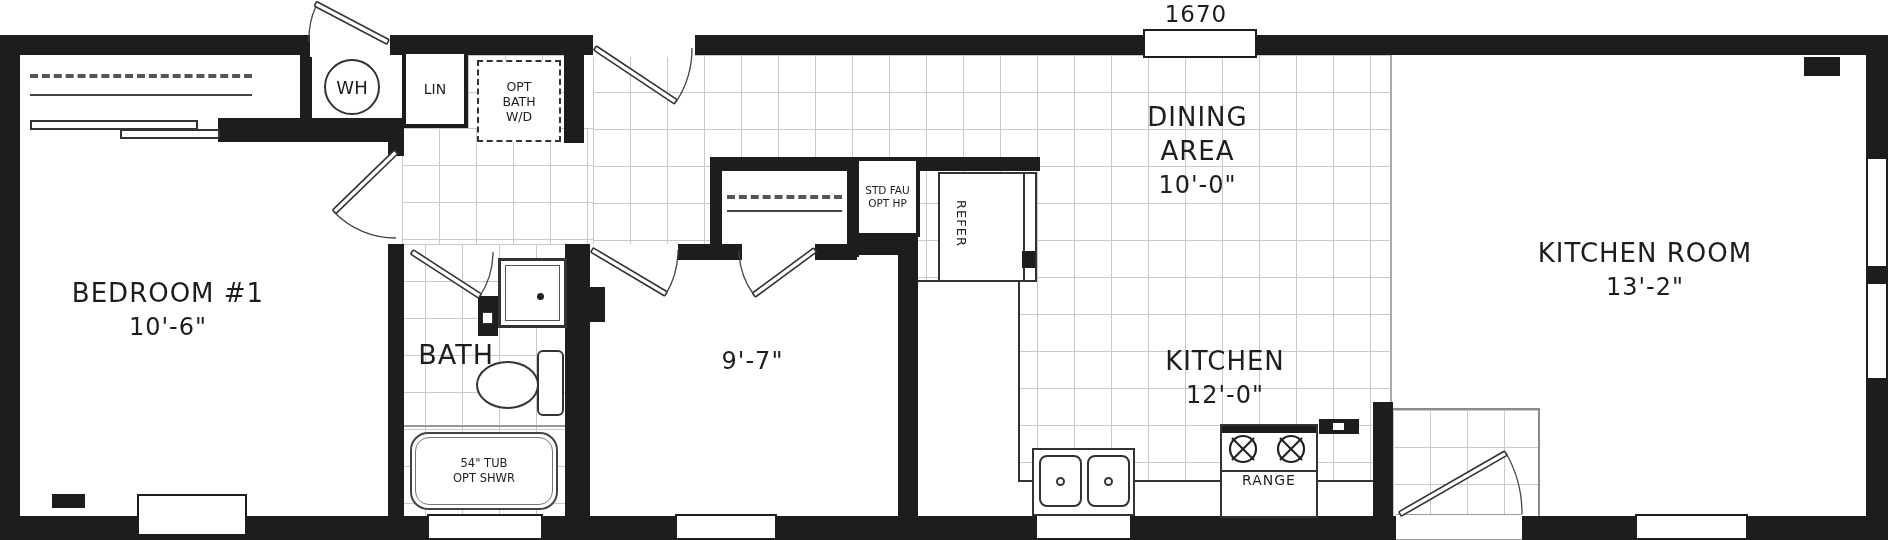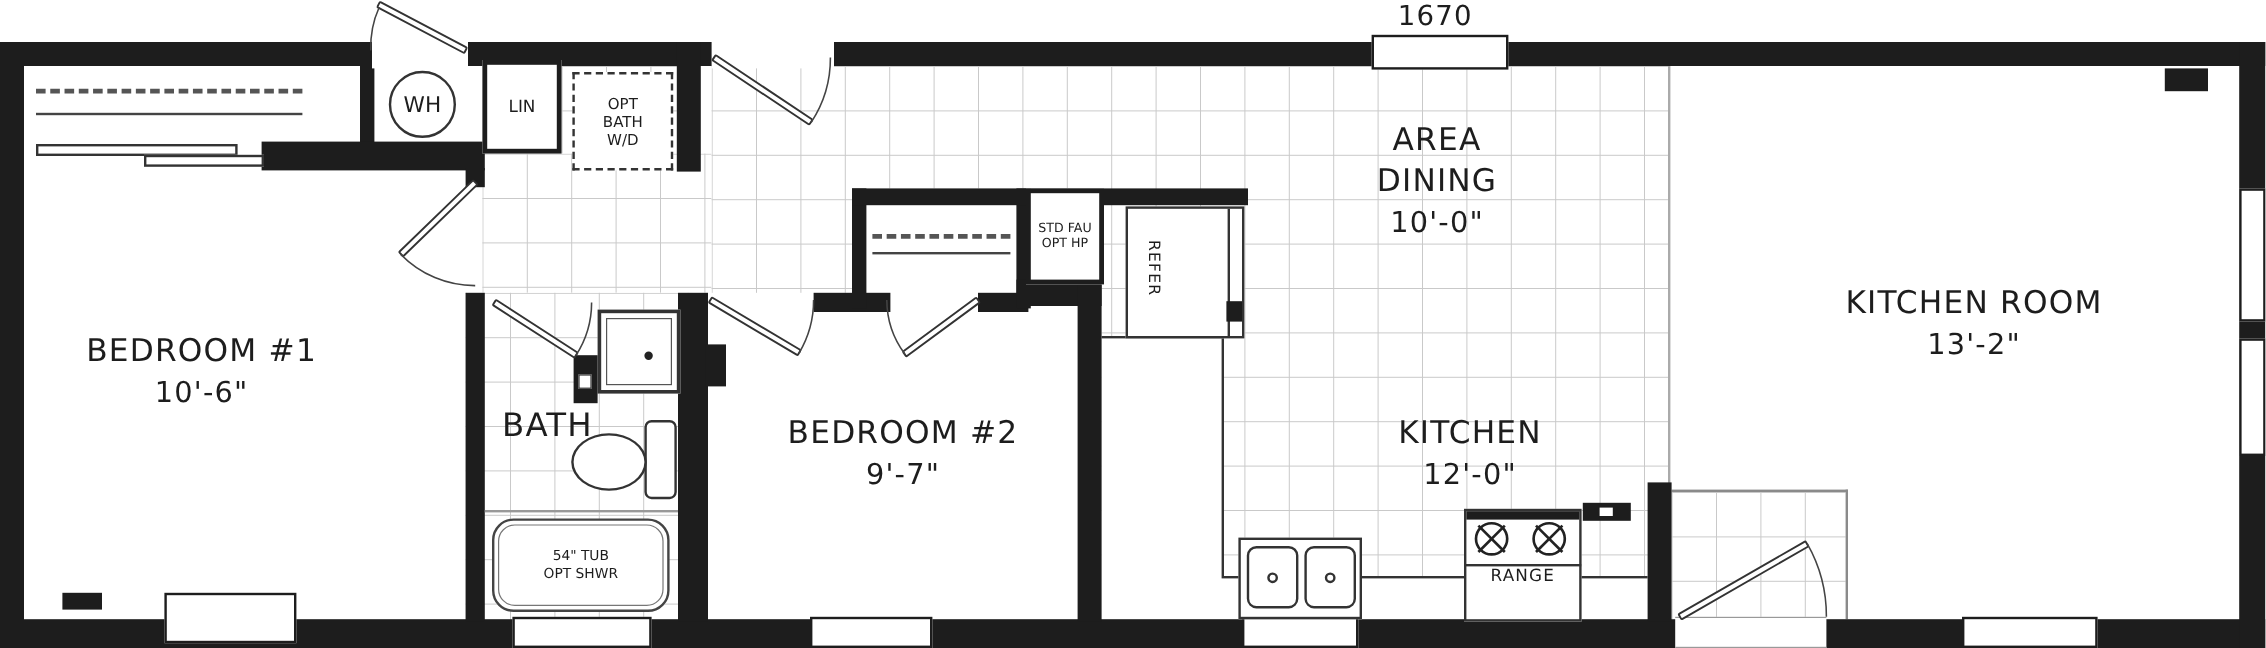--- a/index.html
+++ b/index.html
@@ -153,27 +153,26 @@
   <div class="lbl room-lbl" style="left:58px;top:276px;width:220px;">
     <div>BEDROOM #1</div>
     <div style="font-size:24px;">10'-6"</div>
   </div>
 
   <div class="lbl room-lbl" style="left:398px;top:338px;width:96px;font-size:27px;text-align:right;">
     <div>BATH</div>
   </div>
 
   <div class="lbl room-lbl" style="left:640px;top:344px;width:225px;">
-    <div>BEDROOM #2</div>
     <div style="font-size:24px;">9'-7"</div>
   </div>
 
   <div class="lbl room-lbl" style="left:1115px;top:100px;width:165px;">
+    <div>DINING</div>
     <div>AREA</div>
-    <div>DINING</div>
     <div style="font-size:24px;">10'-0"</div>
   </div>
 
   <div class="lbl room-lbl" style="left:1125px;top:320px;width:200px;margin-top:24px;">
     <div>KITCHEN</div>
     <div style="font-size:24px;">12'-0"</div>
   </div>
 
   <div class="lbl room-lbl" style="left:1534px;top:236px;width:222px;">
     <div>KITCHEN ROOM</div>

